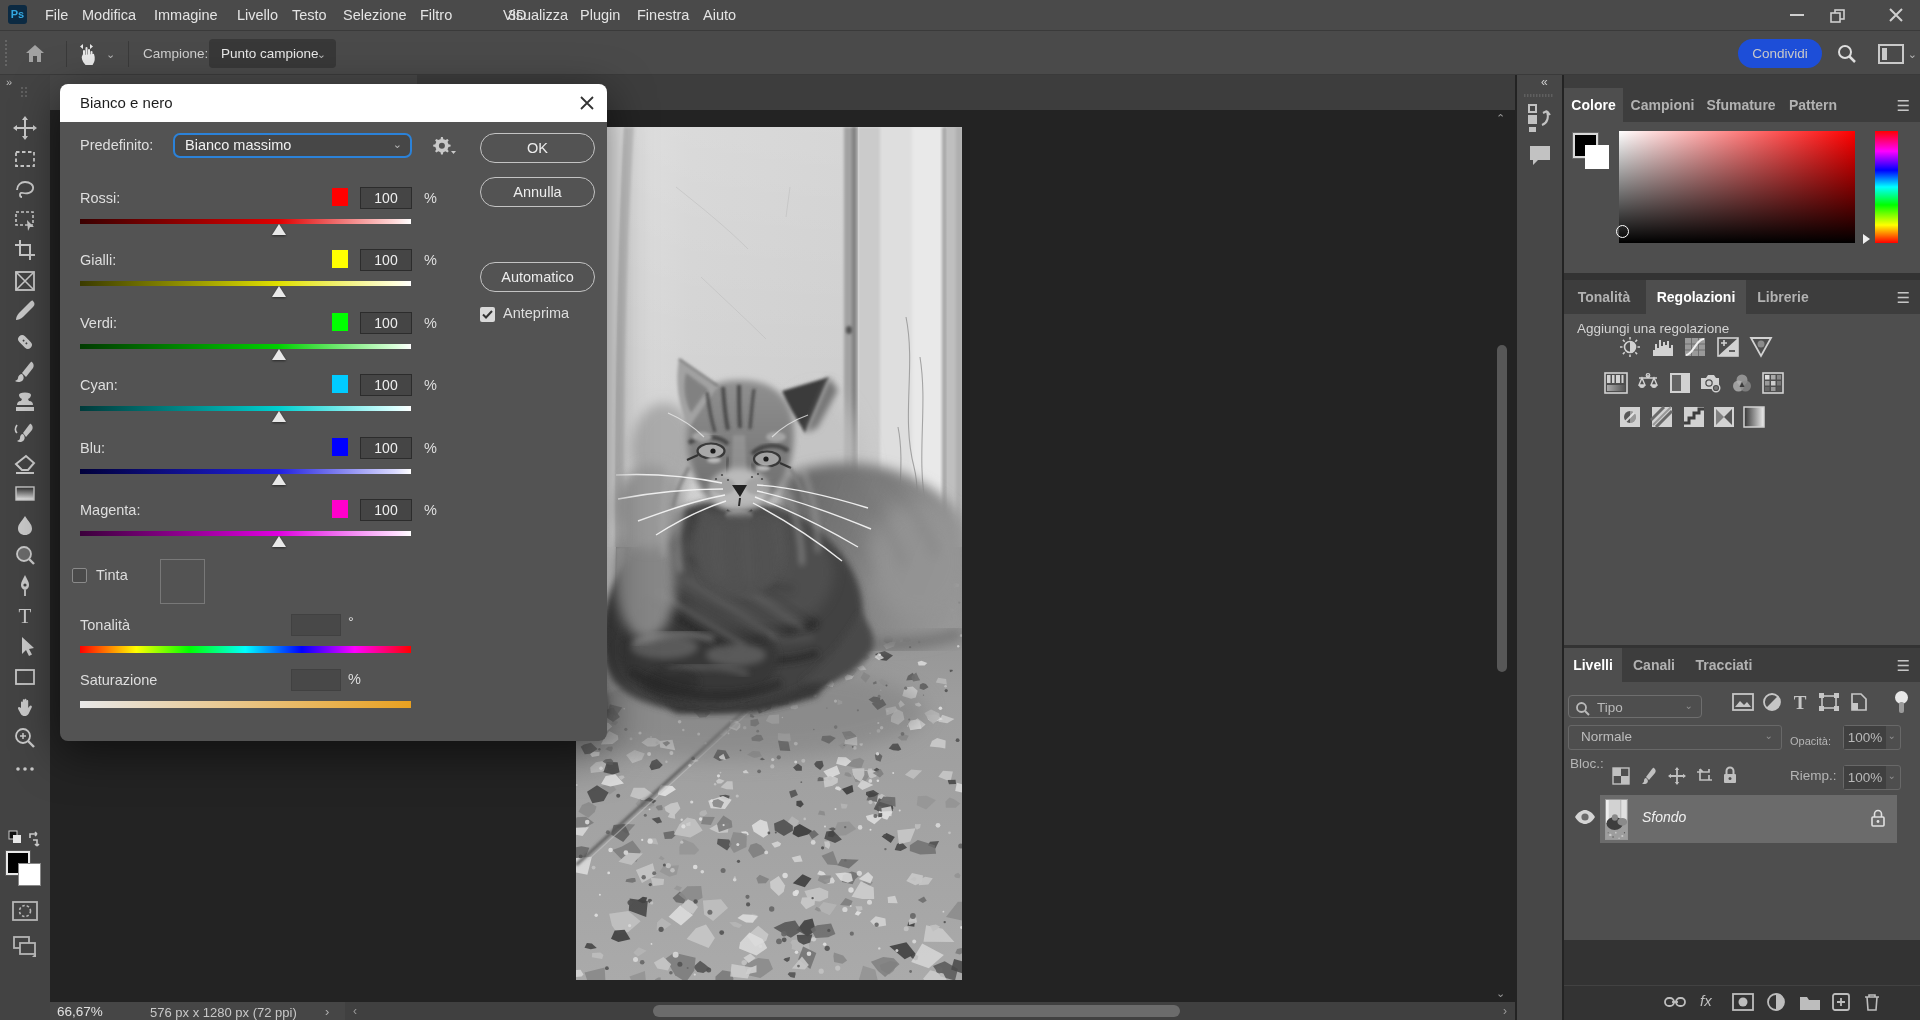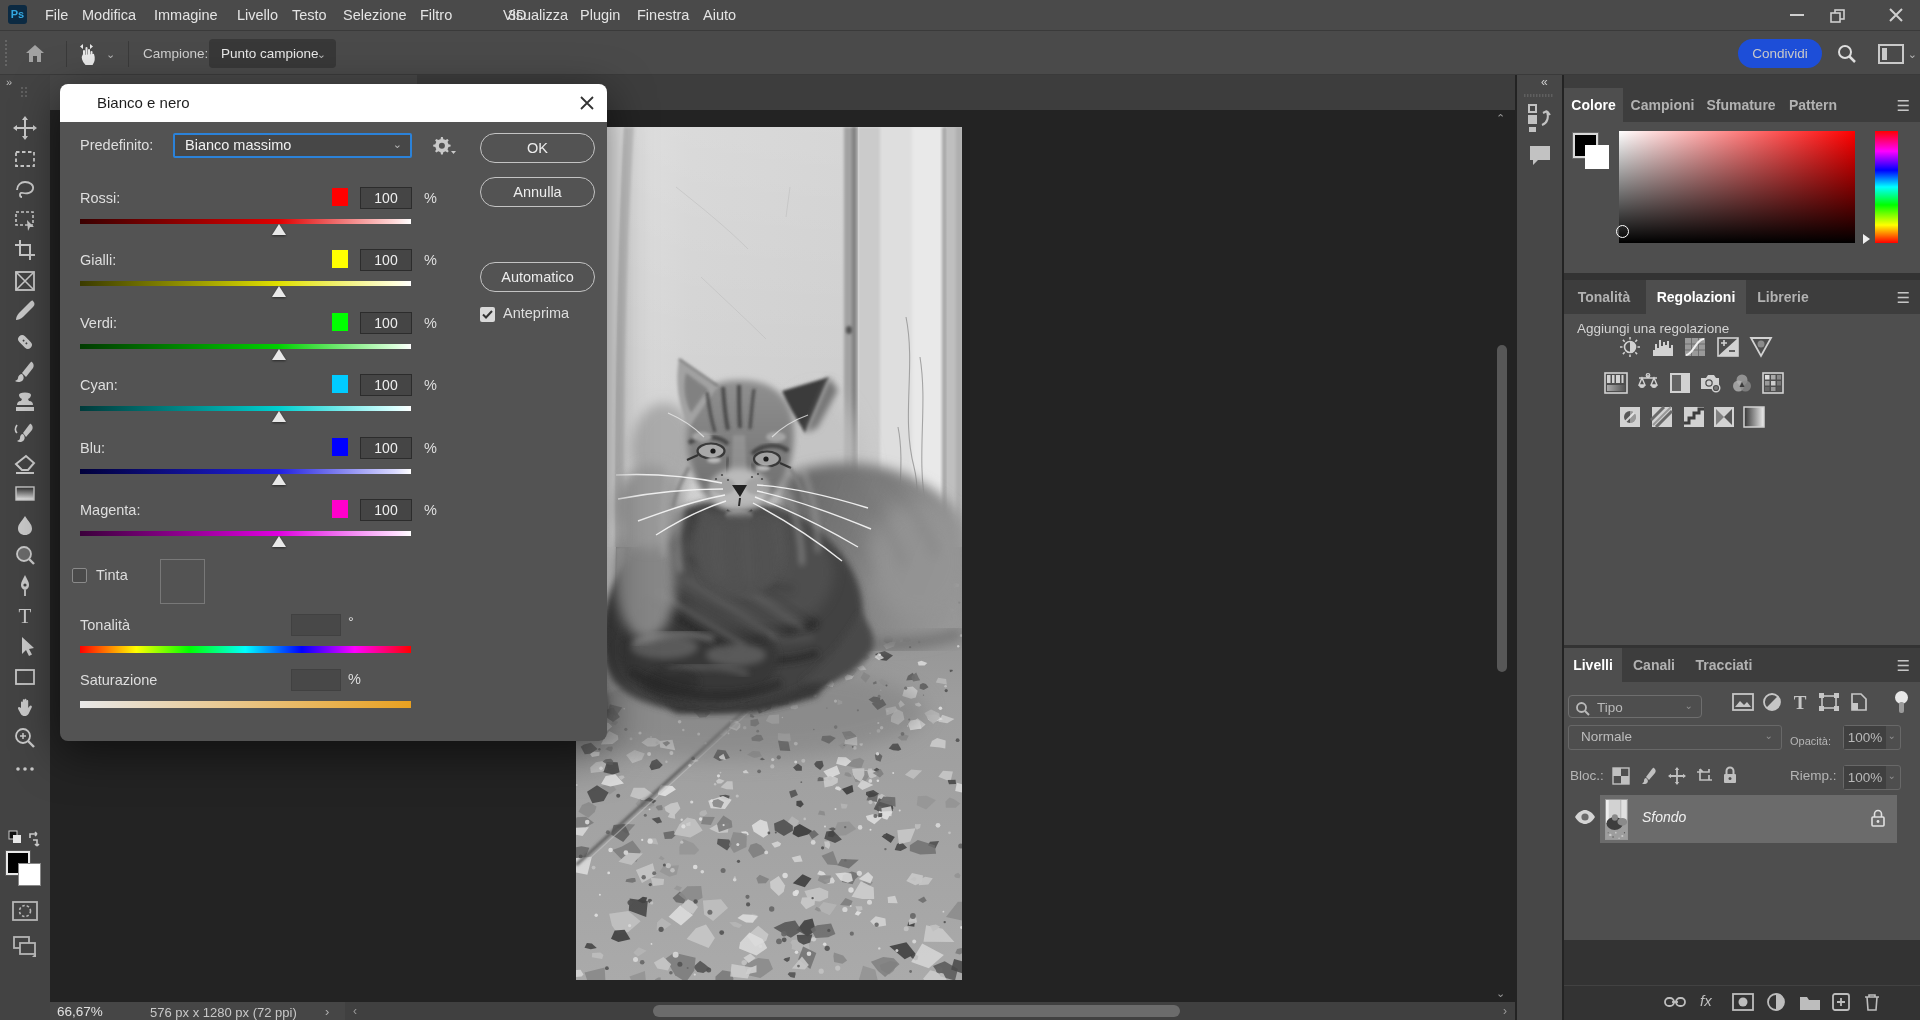--- a/index.html
+++ b/index.html
@@ -37,21 +37,21 @@
 #rightpanels { position:absolute; left:1564px; top:75px; width:356px; height:945px; background:#333333; }
 .ptabs { position:absolute; left:0; width:356px; height:34px; background:#3d3d3d; }
 .ptab { position:absolute; top:0; height:34px; line-height:34px; font-size:14px; font-weight:bold; color:#b2b2b2; text-align:center; }
 .ptab.active { background:#4e4e4e; color:#ffffff; }
 .pbody { position:absolute; left:0; width:356px; background:#4e4e4e; }
 .hamb { position:absolute; right:10px; color:#c6c6c6; font-size:15px; }
 
 #dialog { position:absolute; left:60px; top:84px; width:547px; height:657px; border-radius:8px;
   box-shadow:0 12px 45px rgba(0,0,0,0.55); }
 #dlgtitle { position:absolute; left:0; top:0; width:547px; height:38px; background:#ffffff; border-radius:8px 8px 0 0;
-  color:#1d1d1d; font-size:15px; line-height:38px; padding-left:37px; }
+  color:#1d1d1d; font-size:15px; line-height:38px; padding-left:20px; }
 #dlgbody { position:absolute; left:0; top:38px; width:547px; height:619px; background:#535353; border-radius:0 0 8px 8px; }
 .dlbl { position:absolute; color:#dedede; font-size:14.5px; }
 .swatch { position:absolute; width:16px; height:18px; }
 .valbox { position:absolute; width:52px; height:22px; background:#454545; border:1px solid #2c2c2c;
   color:#eeeeee; font-size:14px; text-align:center; line-height:21px; }
 .pct { position:absolute; color:#dedede; font-size:14.5px; }
 .track { position:absolute; left:20px; width:331px; height:5px; }
 .thumb { position:absolute; width:0; height:0; border-left:7px solid transparent; border-right:7px solid transparent;
   border-bottom:11px solid #e8e8e8; filter:drop-shadow(0 1px 1px rgba(0,0,0,0.5)); }
 .pillbtn { position:absolute; left:420px; width:115px; height:30px; border:1.5px solid #c3c3c3; border-radius:15px;
@@ -1338,21 +1338,21 @@
         <div class="abs" style="left:335px;top:20px;width:5px;height:11px;background:#9a9a9a;border-radius:2px;"></div>
         <div class="abs" style="left:4px;top:43px;width:214px;height:25px;border:1px solid #686868;border-radius:3px;">
       <span style="position:absolute;left:12px;top:3px;color:#bdbdbd;font-size:13.5px;">Normale</span>
       <span style="position:absolute;right:8px;top:4px;color:#8f8f8f;font-size:10px;">⌄</span>
     </div>
         <div class="abs" style="left:226px;top:53px;color:#b5b5b5;font-size:11px;">Opacità:</div>
         <div class="abs" style="left:279px;top:43px;width:58px;height:25px;border:1px solid #686868;border-radius:3px;">
       <div style="position:absolute;left:0;top:0;width:42px;height:23px;background:#404040;color:#b9b9b9;font-size:13.5px;text-align:center;line-height:23px;">100%</div>
       <span style="position:absolute;right:4px;top:4px;color:#8f8f8f;font-size:10px;">⌄</span>
     </div>
-        <div class="abs" style="left:6px;top:86px;color:#b5b5b5;font-size:13.5px;">Bloc.:</div>
+        <div class="abs" style="left:6px;top:74px;color:#b5b5b5;font-size:13.5px;">Bloc.:</div>
         <svg class="icn" style="left:48px;top:85px;" width="18" height="18" viewBox="0 0 18 18">
           <g fill="#c0c0c0">
             <rect x="1" y="1" width="8" height="8"></rect>
             <rect x="9" y="9" width="8" height="8"></rect>
           </g>
           <rect x="1" y="1" width="16" height="16" fill="none" stroke="#c0c0c0" stroke-width="1.4"></rect>
         </svg>
         <svg class="icn" style="left:76px;top:85px;" width="18" height="18" viewBox="0 0 18 18">
           <path d="M14,1 C16,3 16,4 15,6 L9,13 L6,10 L12,2 C13,1 13.5,0.5 14,1 Z" fill="#c0c0c0"></path>
           <path d="M6,11 C4.5,11 4,12.5 4,14 C4,15.5 3,15.8 2,16.2 C3.5,17.5 6,17.3 7.5,15.5 C8.3,14.3 8,12 6,11 Z" fill="#c0c0c0"></path>
@@ -1439,21 +1439,21 @@
 </div>
 
 <div id="dialog">
   <div id="dlgtitle">Bianco e nero
     <svg style="position:absolute;right:12px;top:11px;" width="16" height="16" viewBox="0 0 16 16">
       <path d="M2,2 L14,14 M14,2 L2,14" stroke="#333333" stroke-width="1.8"></path>
     </svg>
   </div>
   <div id="dlgbody">
         <div class="dlbl" style="left:20px;top:15px;">Predefinito:</div>
-<div class="abs" style="left:113px;top:11px;width:239px;height:25px;background:#474747;border:2px solid #2b82d9;border-radius:2px;text-align:right;">
+<div class="abs" style="left:113px;top:11px;width:239px;height:25px;background:#474747;border:2px solid #2b82d9;border-radius:7px;text-align:right;">
       <span style="position:absolute;left:10px;top:2px;color:#f0f0f0;font-size:14.5px;">Bianco massimo</span>
       <span style="position:absolute;right:8px;top:3px;color:#b5b5b5;font-size:11px;">⌄</span>
     </div>
 <svg class="icn" style="left:370px;top:12px;" width="26" height="22" viewBox="0 0 26 22">
       <g fill="#c9c9c9">
             <path d="M11,3 L12.8,3 L13.3,5.2 A6,6 0 0 1 15.5,6.1 L17.4,4.9 L18.7,6.2 L17.5,8.1 A6,6 0 0 1 18.4,10.3 L20.6,10.8 L20.6,12.6 L18.4,13.1 A6,6 0 0 1 17.5,15.3 L18.7,17.2 L17.4,18.5 L15.5,17.3 A6,6 0 0 1 13.3,18.2 L12.8,20.4 L11,20.4 L10.5,18.2 A6,6 0 0 1 8.3,17.3 L6.4,18.5 L5.1,17.2 L6.3,15.3 A6,6 0 0 1 5.4,13.1 L3.2,12.6 L3.2,10.8 L5.4,10.3 A6,6 0 0 1 6.3,8.1 L5.1,6.2 L6.4,4.9 L8.3,6.1 A6,6 0 0 1 10.5,5.2 Z"></path>
             <circle cx="11.9" cy="11.7" r="3" fill="#535353"></circle>
           </g>
       <path d="M21,17 L26,17 L23.5,20 Z" fill="#c9c9c9"></path>
     </svg>

